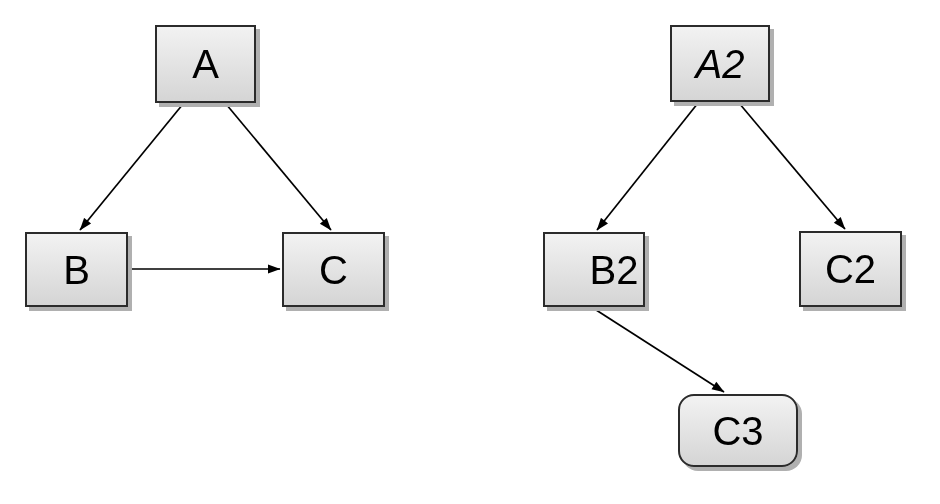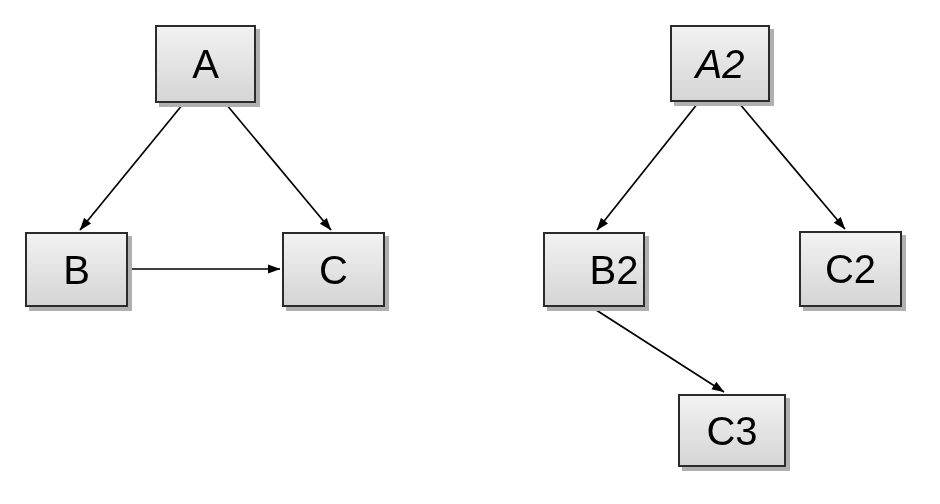--- a/index.html
+++ b/index.html
@@ -79,17 +79,17 @@
       </div>
       <div class="node" style="left: 670px; top: 25px; width: 100px; height: 77px; font-style: italic;">
         <span>A2</span>
       </div>
       <div class="node" style="left: 543px; top: 232px; width: 102px; height: 75px; padding-left: 40px;">
         <span>B2</span>
       </div>
       <div class="node" style="left: 799px; top: 231px; width: 103px; height: 76px; align-items: center;">
         <span>C2</span>
       </div>
-      <div class="node" style="left: 678px; top: 394px; width: 108px; height: 73px;">
+      <div class="node" style="left: 678px; top: 394px; width: 120px; height: 73px; border-radius: 16px;">
         <span>C3</span>
       </div>
     </div>
 </div>
 
 </body></html>

